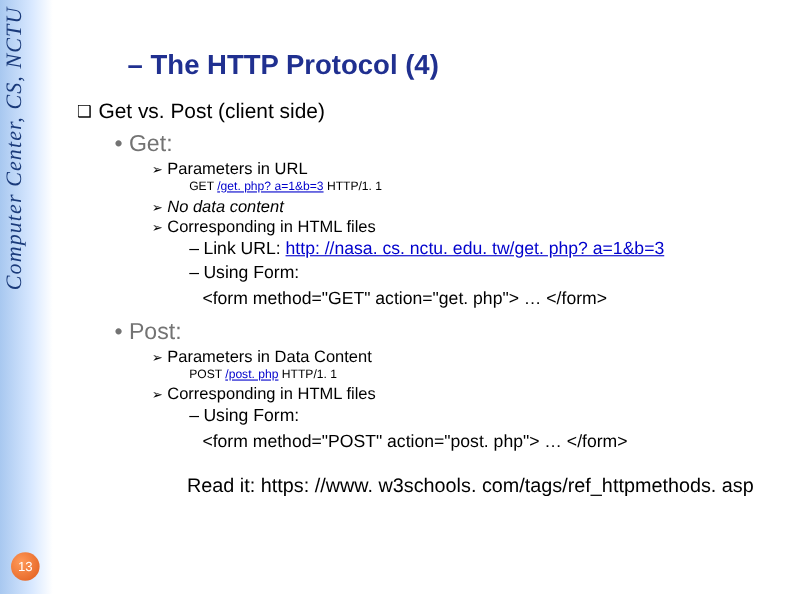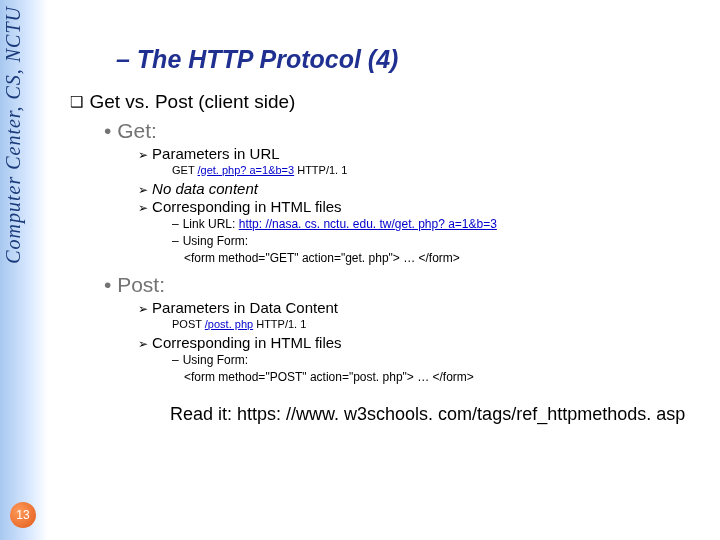--- a/index.html
+++ b/index.html
@@ -53,21 +53,21 @@
     top: 10px;
     right: 10px;
   }
   .title {
     font-size: 25px;
     font-weight: bold;
     color: #203090;
     line-height: 1.3;
     margin-bottom: 16px;
   }
-  .title-indent { padding-left: 56px; display: block; font-style: italic; }
+  .title-indent { padding-left: 56px; display: block; }
   .lvl1 {
     font-size: 19px;
     color: #000;
     margin-left: 10px;
     margin-bottom: 6px;
   }
   .lvl1 .bullet { font-size: 15px; margin-right: 6px; vertical-align: 1px; }
   .lvl2 {
     font-size: 21px;
     color: #737373;
@@ -83,21 +83,21 @@
   .lvl3 .arrow { font-size: 12px; margin-right: 4px; }
   .lvl3 b { font-weight: normal; }
   .lvl4 {
     font-size: 11px;
     color: #000;
     margin-left: 112px;
     margin-bottom: 2px;
     line-height: 1.35;
   }
   .lvl5 {
-    font-size: 12px;
+    font-size: 16px;
     color: #000;
     margin-left: 112px;
     margin-bottom: 1px;
     line-height: 1.35;
   }
   .dash { margin-right: 4px; }
   .link { color: #0000cc; text-decoration: underline; }
   .readit {
     font-size: 18px;
     font-weight: normal;

